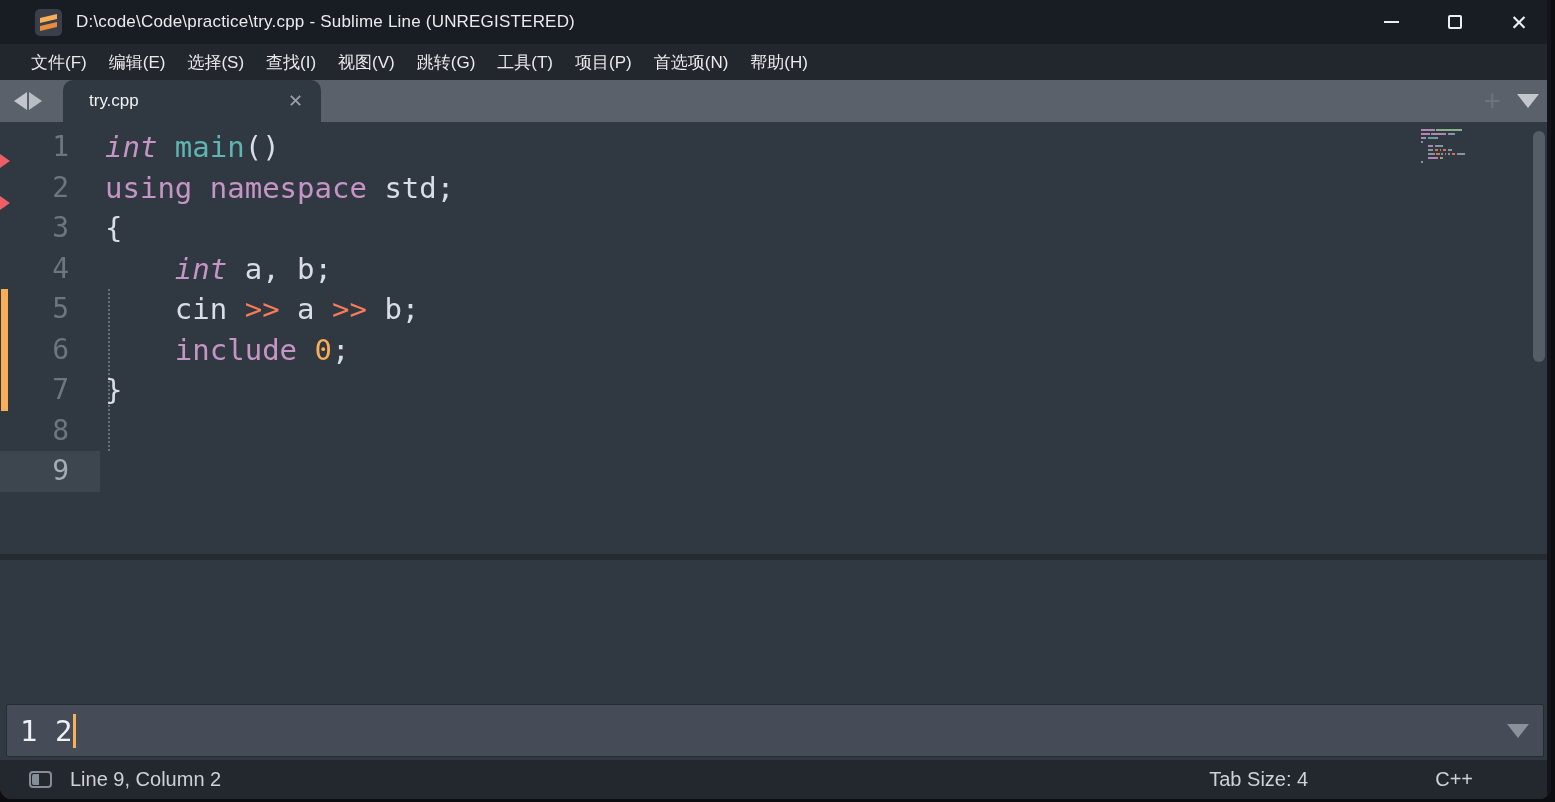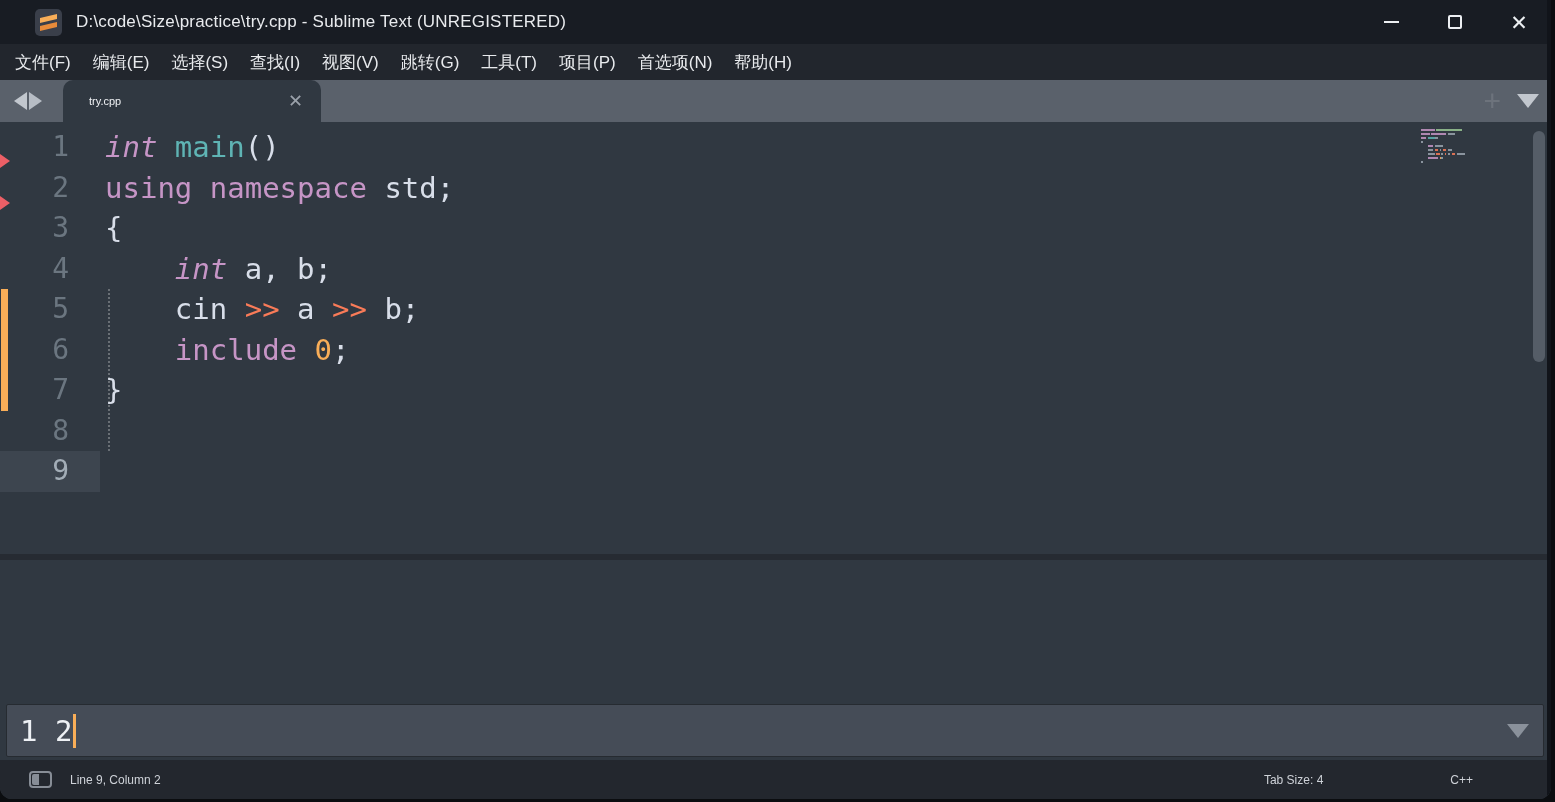--- a/index.html
+++ b/index.html
@@ -25,31 +25,31 @@
   .app-icon .s1{top:7px;} .app-icon .s2{top:15px;background:#e88b3a;}
   .title-text{color:#e9ebee;font-size:17px;margin-left:14px;letter-spacing:.2px;}
   .win-controls{margin-left:auto;display:flex;height:100%;}
   .win-btn{width:64px;height:100%;display:flex;align-items:center;justify-content:center;color:#eceff2;}
   .glyph-min{width:15px;height:2px;background:#eceff2;}
   .glyph-max{width:14px;height:14px;border:2px solid #eceff2;border-radius:2px;}
   .glyph-close{font-size:21px;line-height:1;font-weight:300;}
 
   
   .menubar{position:absolute;left:0;top:44px;right:0;height:36px;background:var(--menubar_bg);
-    display:flex;align-items:center;padding-left:4px;}
+    display:flex;align-items:center;padding-left:20px;}
   .menu-item{color:#e8eaed;font-size:17px;padding:5px 11px;border-radius:3px;cursor:default;}
 
   
   .tabbar{position:absolute;left:0;top:80px;right:0;height:42px;background:var(--tabbar_bg);}
   .tab-nav{position:absolute;left:14px;top:0;height:100%;display:flex;align-items:center;gap:2px;}
   .arrow-left{width:0;height:0;border:9px solid transparent;border-right:13px solid #c2c7ce;border-left:none;}
   .arrow-right{width:0;height:0;border:9px solid transparent;border-left:13px solid #b7bdc5;border-right:none;}
   .tab{position:absolute;left:63px;top:0;height:42px;width:258px;background:var(--editor_bg);
     border-radius:10px 10px 0 0;display:flex;align-items:center;}
-  .tab-label{color:#f0f2f5;font-size:11px;margin-left:26px;}
+  .tab-label{color:#f0f2f5;font-size:17px;margin-left:26px;}
   .tab-close{margin-left:auto;margin-right:18px;color:#9aa1aa;font-size:18px;font-weight:bold;}
   .tab-actions{position:absolute;right:12px;top:0;height:100%;display:flex;align-items:center;gap:16px;}
   .plus-icon{color:#6d737c;font-size:30px;font-weight:400;line-height:1;}
   .overflow-icon{width:0;height:0;border:11px solid transparent;border-top:14px solid #c2c7ce;border-bottom:none;}
 
   
   .editor{position:absolute;left:0;top:122px;right:0;height:432px;background:var(--editor_bg);overflow:hidden;}
   .gutter{position:absolute;left:0;top:5px;width:100px;}
   .gutter-num{height:40.5px;line-height:40.5px;text-align:right;padding-right:31px;
     color:var(--gutter_fg);font-family:"DejaVu Sans Mono",monospace;font-size:28px;}
@@ -81,42 +81,42 @@
     display:flex;align-items:center;}
   .panel-input-text{font-family:"DejaVu Sans Mono",monospace;font-size:29px;color:#eef1f5;
     margin-left:13px;white-space:pre;}
   .caret{display:inline-block;width:3px;height:34px;background:var(--accent_orange);
     vertical-align:middle;margin-left:1px;}
   .panel-dropdown{margin-left:auto;margin-right:14px;width:0;height:0;
     border:11px solid transparent;border-top:14px solid #8a919b;border-bottom:none;}
 
   
   .statusbar{position:absolute;left:0;bottom:0;right:0;height:39px;background:var(--statusbar_bg);
-    display:flex;align-items:center;color:#ced2d8;font-size:12px;}
+    display:flex;align-items:center;color:#ced2d8;font-size:20px;}
   .sidebar-toggle{width:23px;height:17px;border:2px solid #878d96;border-radius:4px;
     margin-left:29px;position:relative;flex:0 0 auto;}
   .sidebar-toggle::after{content:"";position:absolute;left:1px;top:1px;bottom:1px;width:7px;
     background:#878d96;border-radius:2px 0 0 2px;}
   .status-caret-pos{margin-left:18px;}
   .status-right{margin-left:auto;display:flex;align-items:center;gap:17px;}
   .status-tabsize{margin-right:110px;}
   .status-syntax{margin-right:78px;}
   .edge-right{position:absolute;top:0;right:0;width:4px;height:100%;background:#11141a;}
 </style>
 </head>
 <body>
 
 <div class="window">
 
   <div class="titlebar">
     <div class="app-icon">
       <div class="s1"></div>
         <div class="s2"></div>
     </div>
-    <div class="title-text">D:\code\Size\practice\try.cpp - Sublime Text (UNREGISTERED)</div>
+    <div class="title-text">D:\code\Code\practice\try.cpp - Sublime Line (UNREGISTERED)</div>
     <div class="win-controls">
       <div class="win-btn">
           <div class="glyph-min"></div>
         </div>
       <div class="win-btn">
           <div class="glyph-max"></div>
         </div>
       <div class="win-btn">
           <span class="glyph-close">✕</span>
         </div>

